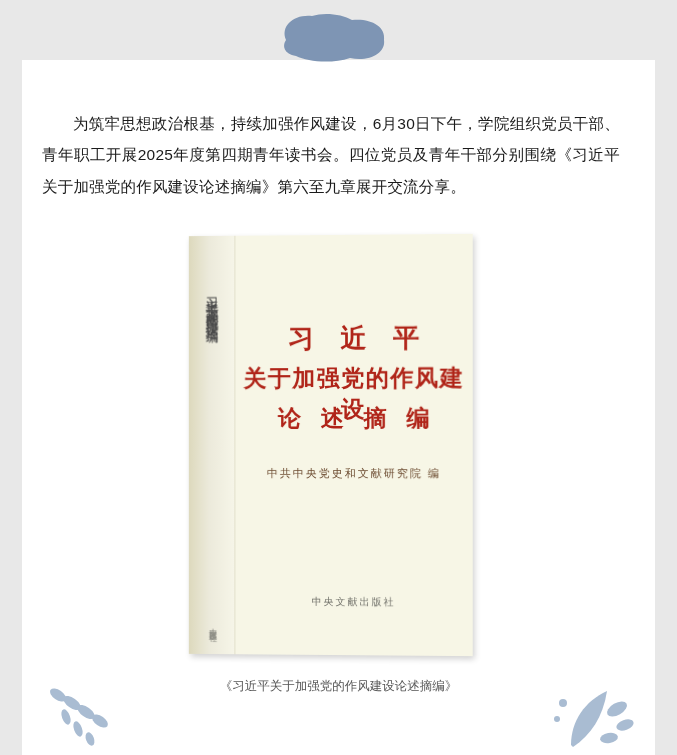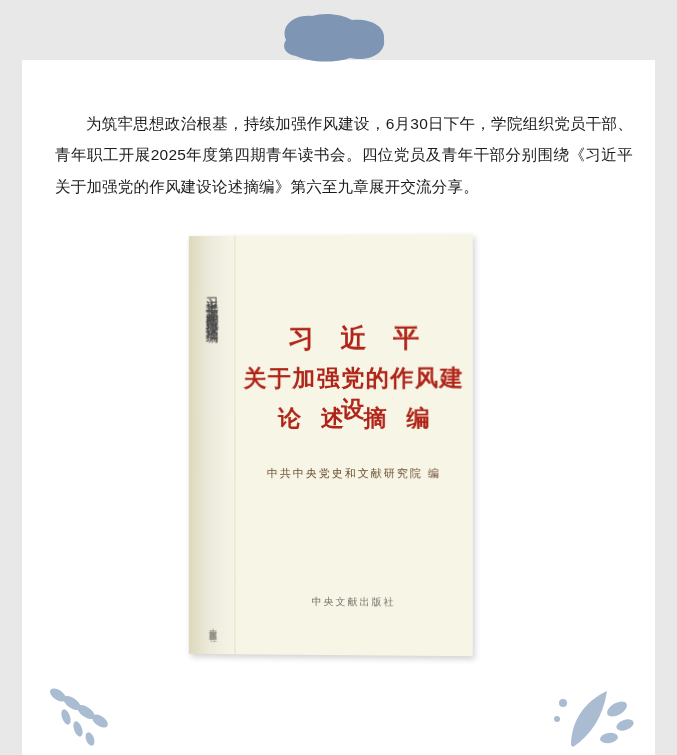--- a/index.html
+++ b/index.html
@@ -33,21 +33,21 @@
   .blob {
     position: absolute;
     left: 272px;
     top: 12px;
     width: 120px;
     height: 52px;
     z-index: 5;
   }
   .body-text {
     position: absolute;
-    left: 33px;
+    left: 20px;
     top: 32px;
     width: 578px;
     font-size: 15.5px;
     line-height: 2.05;
     color: #1b1b1b;
     text-align: justify;
     text-indent: 2em;
     letter-spacing: 0.2px;
     font-family: "Liberation Sans", sans-serif;
   }
@@ -228,20 +228,21 @@
             <div class="title-sub1">关于加强党的作风建设</div>
             <div class="title-sub2">论 述 摘 编</div>
             <div class="editor">中共中央党史和文献研究院 编</div>
             <div class="publisher">中央文献出版社</div>
           </div>
         </div>
 
       </div>
     </div>
 
+    <div class="caption">《习近平关于加强党的作风建设论述摘编》</div>
 
     <svg class="leaf-left" viewBox="0 0 70 62">
       <g fill="#a9bcd2">
         <ellipse cx="10" cy="8" rx="9" ry="5" transform="rotate(35 10 8)"></ellipse>
         <ellipse cx="24" cy="16" rx="10" ry="5" transform="rotate(35 24 16)"></ellipse>
         <ellipse cx="38" cy="25" rx="10" ry="5" transform="rotate(35 38 25)"></ellipse>
         <ellipse cx="52" cy="34" rx="9" ry="5" transform="rotate(35 52 34)"></ellipse>
         <ellipse cx="18" cy="30" rx="8" ry="4" transform="rotate(70 18 30)"></ellipse>
         <ellipse cx="30" cy="42" rx="8" ry="4" transform="rotate(70 30 42)"></ellipse>
         <ellipse cx="42" cy="52" rx="7" ry="4" transform="rotate(70 42 52)"></ellipse>

